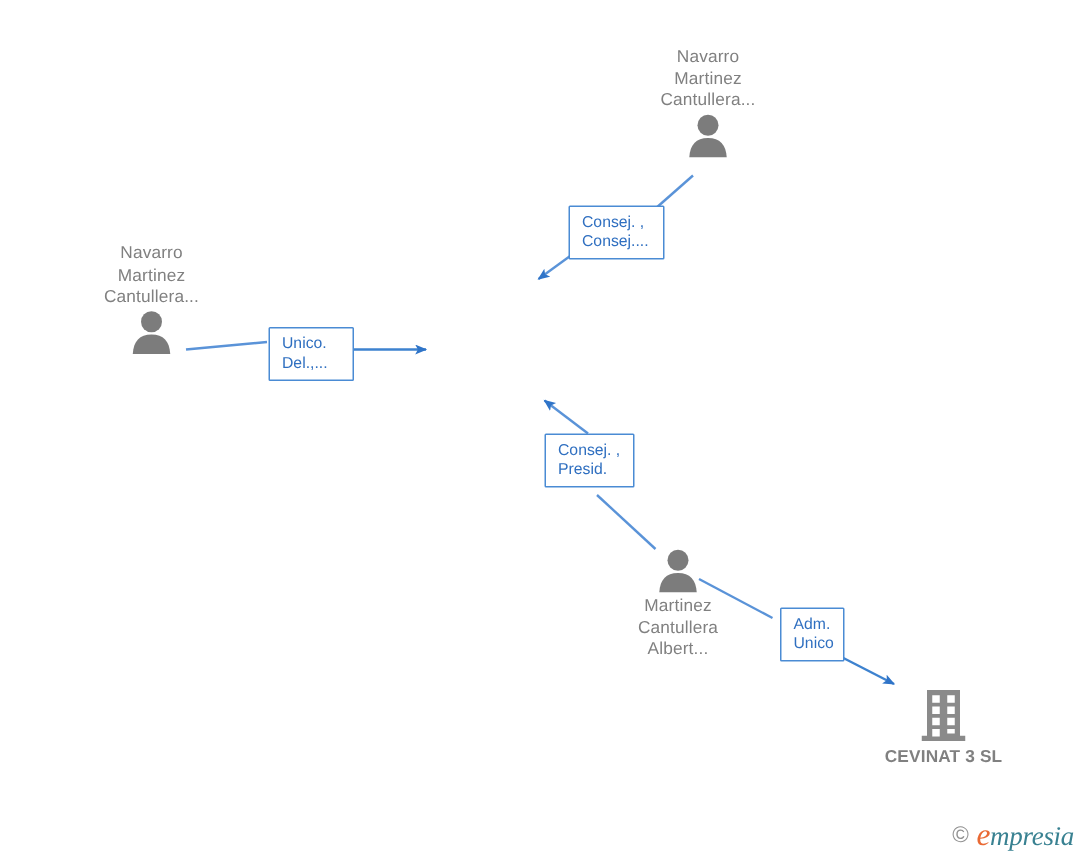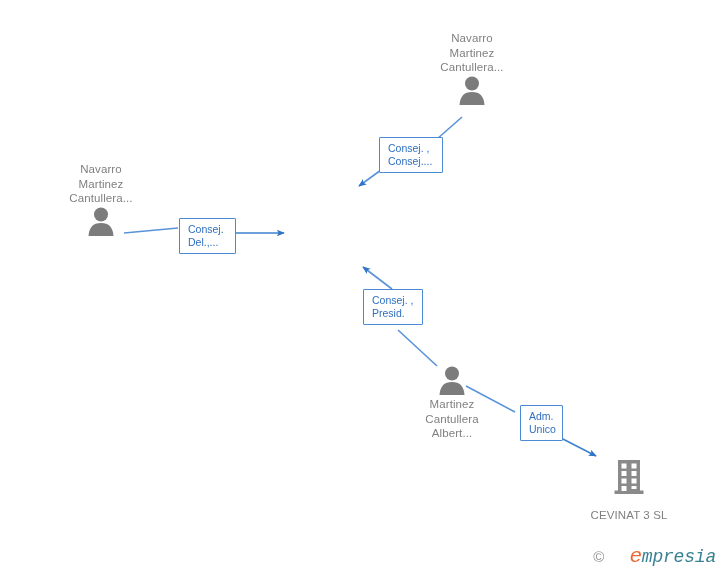--- a/index.html
+++ b/index.html
@@ -79,27 +79,26 @@
     align-items: center;
     gap: 5px;
     opacity: 0.95;
   }
   .wm-c {
     color: #8c8c8c;
     font-size: 15px;
     line-height: 1;
   }
   .wm-word {
-    font-family: Liberation Mono, monospace;
+    font-family: Liberation Serif, serif;
     font-style: italic;
     font-size: 18px;
     line-height: 1;
     color: #2f7b8c;
     letter-spacing: -0.2px;
-    margin-left: 20px;
   }
   .wm-word .wm-e {
     color: #e8622a;
     font-size: 21px;
   }
 </style>
 </head>
 <body>
 
 <div id="graph">
@@ -169,27 +168,27 @@
         <rect x="7.5" y="4.5" width="5" height="5" fill="#ffffff"></rect>
         <rect x="17.5" y="4.5" width="5" height="5" fill="#ffffff"></rect>
         <rect x="7.5" y="12" width="5" height="5" fill="#ffffff"></rect>
         <rect x="17.5" y="12" width="5" height="5" fill="#ffffff"></rect>
         <rect x="7.5" y="19.5" width="5" height="5" fill="#ffffff"></rect>
         <rect x="17.5" y="19.5" width="5" height="5" fill="#ffffff"></rect>
         <rect x="7.5" y="27" width="5" height="5" fill="#ffffff"></rect>
         <rect x="17.5" y="27" width="5" height="3" fill="#ffffff"></rect>
       </svg>
     </span>
-    <div class="company-label plain" style="margin-top:13px;">CEVINAT 3 SL</div>
+    <div class="company-label plain" style="margin-top:3px;font-weight:bold;">CEVINAT 3 SL</div>
   </div>
 
   <div class="rel-box" style="left:379px; top:137px; width:64px;">Consej. ,
 Consej....</div>
 
-  <div class="rel-box" style="left:179px; top:218px; width:57px;">Consej.
+  <div class="rel-box" style="left:179px; top:218px; width:57px;">Unico.
 Del.,...</div>
 
   <div class="rel-box" style="left:363px; top:289px; width:60px;">Consej. ,
 Presid.</div>
 
   <div class="rel-box" style="left:500px; top:405px; width:43px;margin-left:20px;">Adm.
 Unico</div>
 
   <div id="watermark">
     <span class="wm-c">©</span>

